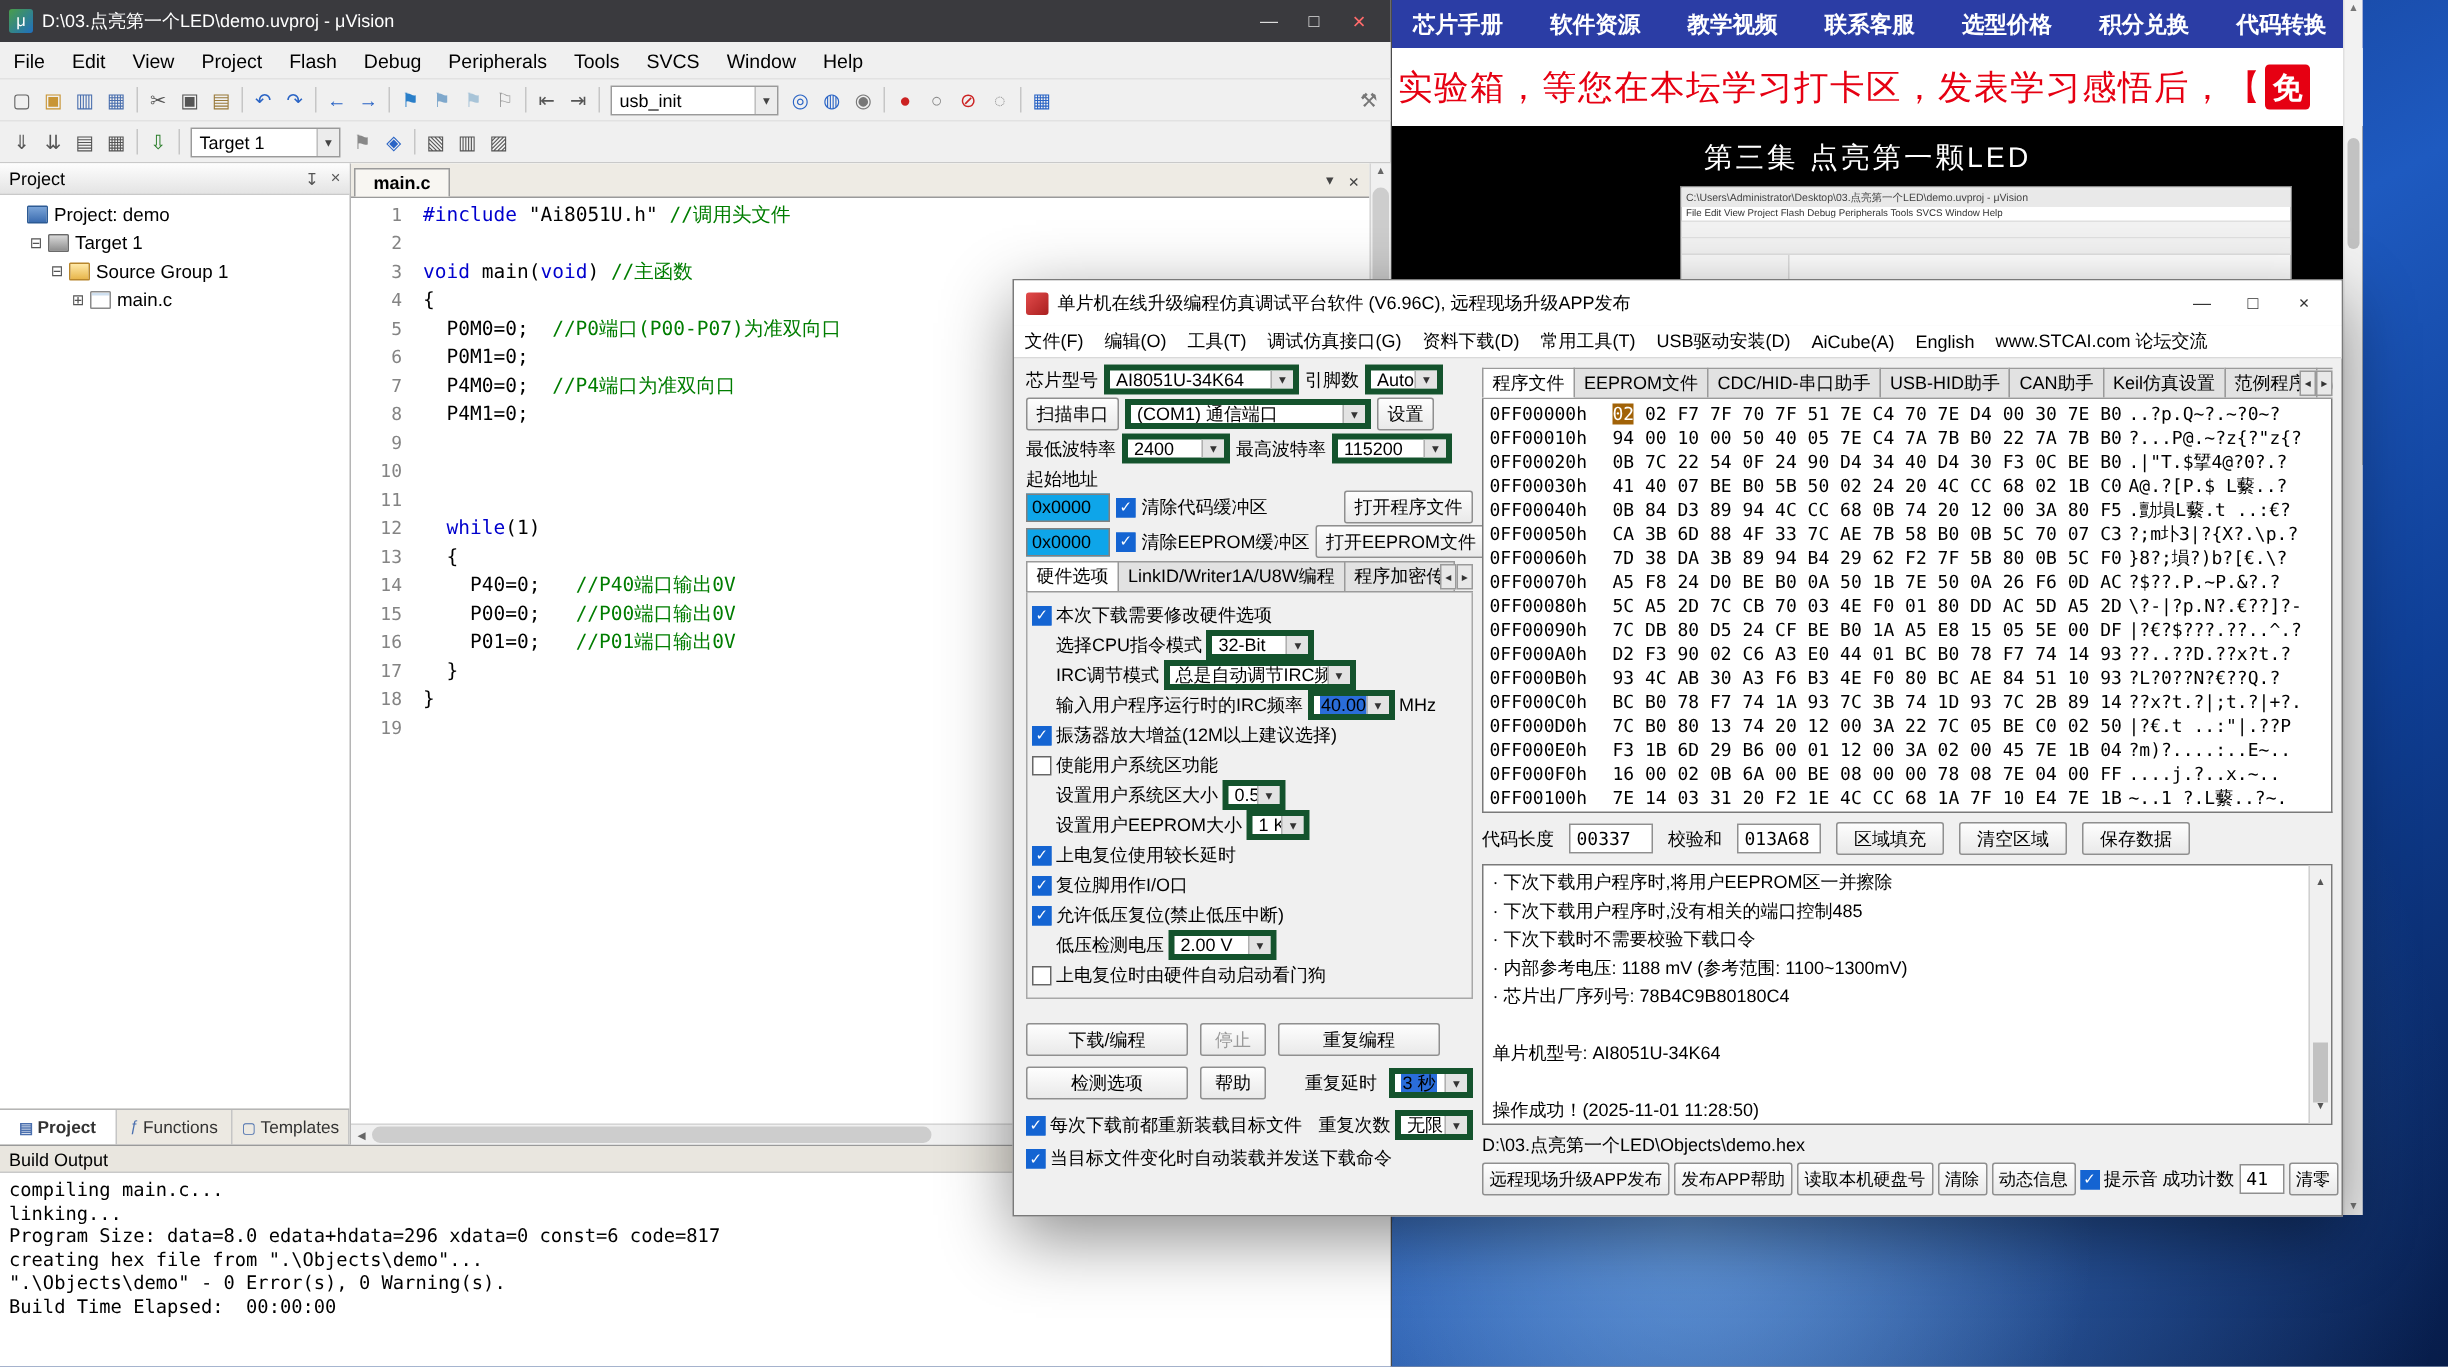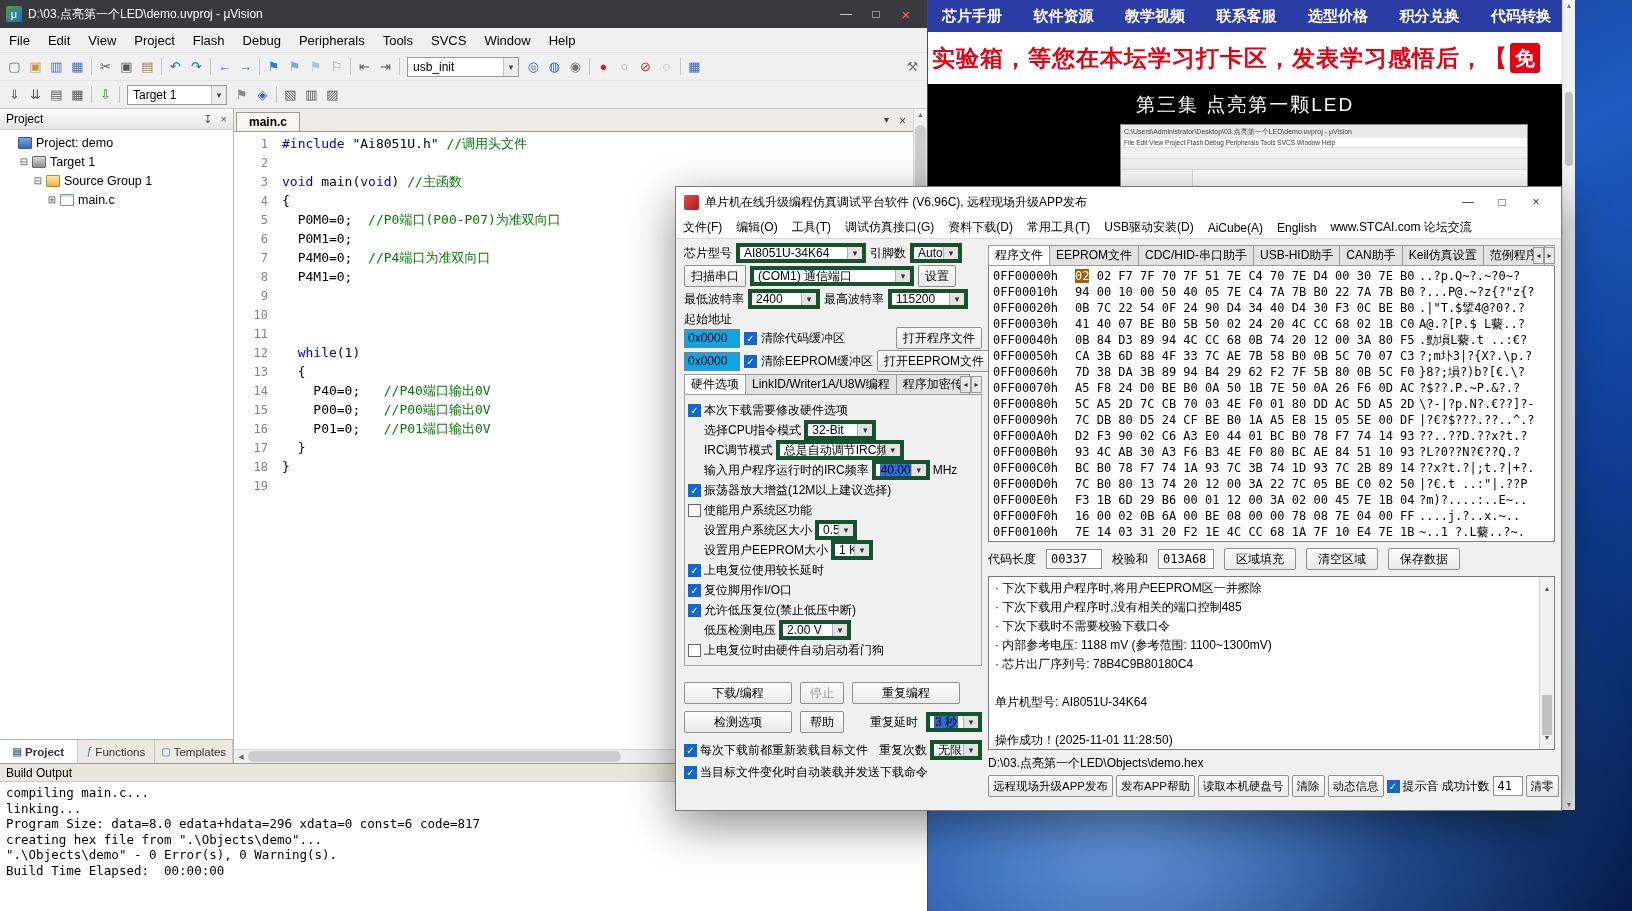--- a/index.html
+++ b/index.html
@@ -13,21 +13,21 @@
 .w1{right:-180px;bottom:-340px;width:980px;height:760px;transform:rotate(-18deg);
  background:radial-gradient(circle at 32% 30%,rgba(110,175,255,.55),rgba(20,60,160,0) 62%)}
 .w2{right:120px;bottom:-120px;width:620px;height:420px;transform:rotate(-28deg);
  background:radial-gradient(circle at 40% 40%,rgba(160,210,255,.35),rgba(20,60,160,0) 60%)}
 
 
 .browser{position:absolute;left:928px;top:0;width:647px;height:810px;background:#fff;z-index:1}
 .b-nav{height:32px;background:#2b3da5;display:flex;align-items:center;justify-content:space-between;padding:0 24px 0 14px}
 .b-nav-item{color:#fff;font-size:15px;font-weight:bold;white-space:nowrap}
 .b-banner{height:52px;display:flex;align-items:center;padding-left:4px;white-space:nowrap;overflow:hidden;background:#fff}
-.banner-text{color:#e60012;font-size:23px;font-weight:bold;letter-spacing:1px}
+.banner-text{color:#e60012;font-size:23px;font-weight:normal;letter-spacing:1px}
 .banner-badge{display:inline-flex;align-items:center;justify-content:center;width:30px;height:30px;background:#e60012;color:#fff;font-size:20px;font-weight:bold;margin-left:2px;border-radius:3px}
 .b-video{height:226px;background:#000;position:relative}
 .v-title{position:absolute;left:208px;top:8px;color:#fff;font-size:19px;letter-spacing:2px}
 .mini-win{position:absolute;left:192px;top:40px;width:408px;height:110px;background:#fff;border:1px solid #888}
 .mini-title{height:13px;background:#e9e9e9;font-size:7px;color:#444;display:flex;align-items:center;padding:0 3px;white-space:nowrap;overflow:hidden}
 .mini-menu{height:10px;font-size:6.5px;color:#333;display:flex;align-items:center;padding:0 3px;border-bottom:1px solid #e0e0e0;white-space:nowrap;overflow:hidden}
 .mini-tb{height:11px;background:#f2f2f2;border-bottom:1px solid #e0e0e0}
 .mini-body{display:flex;height:calc(100% - 45px)}
 .mini-side{width:72px;border-right:1px solid #ddd;background:#fbfbfb}
 .b-scroll{position:absolute;right:0;top:0;bottom:0;width:13px;background:#f2f2f2;border-left:1px solid #e0e0e0;z-index:2;font-size:7px;color:#777;display:flex;flex-direction:column;align-items:center;justify-content:space-between;padding:2px 0}

